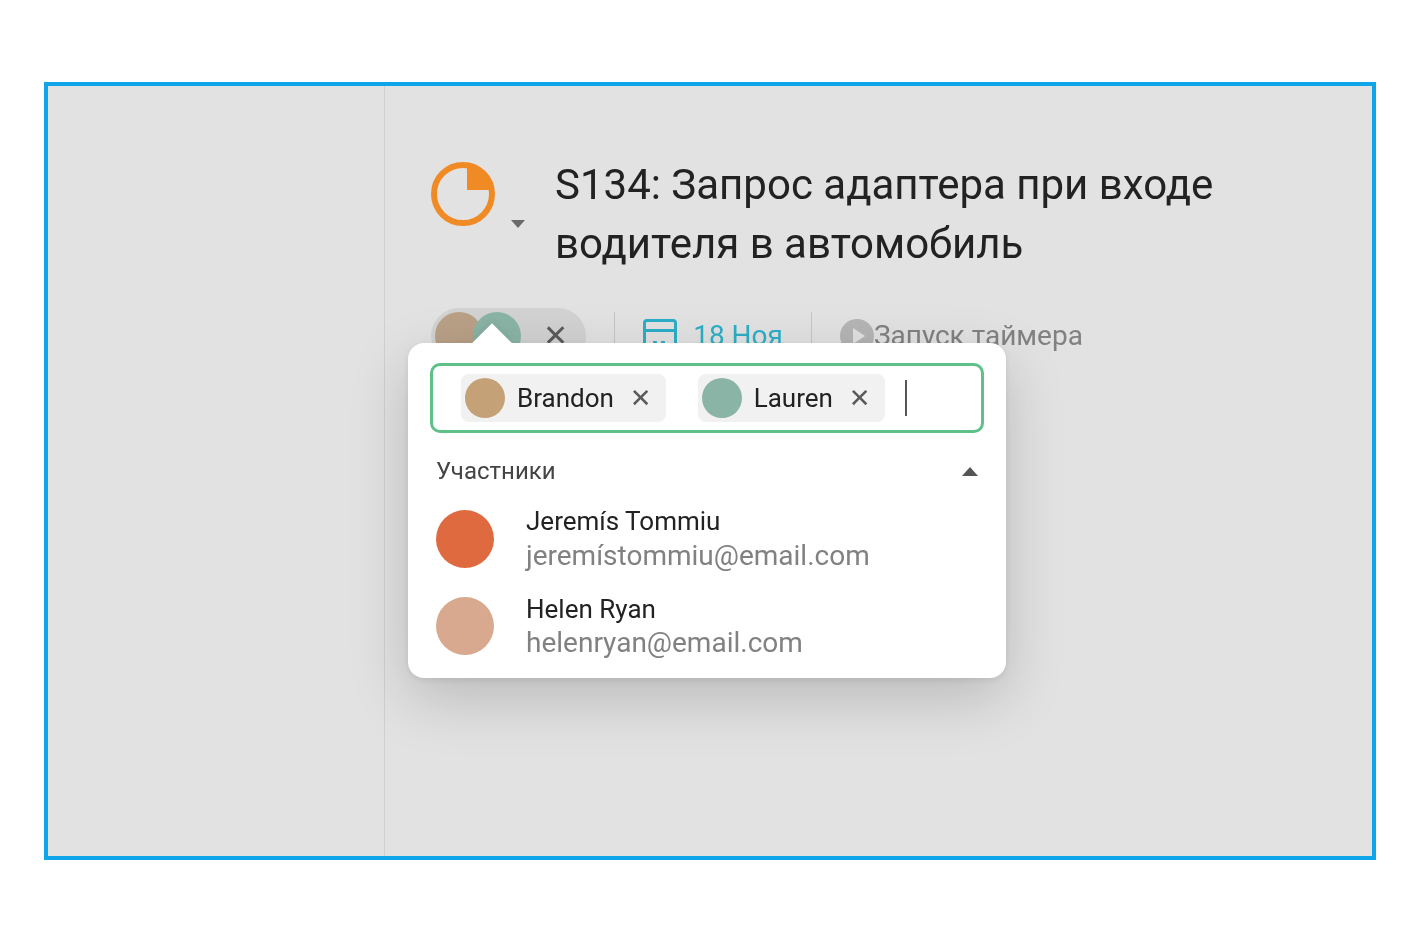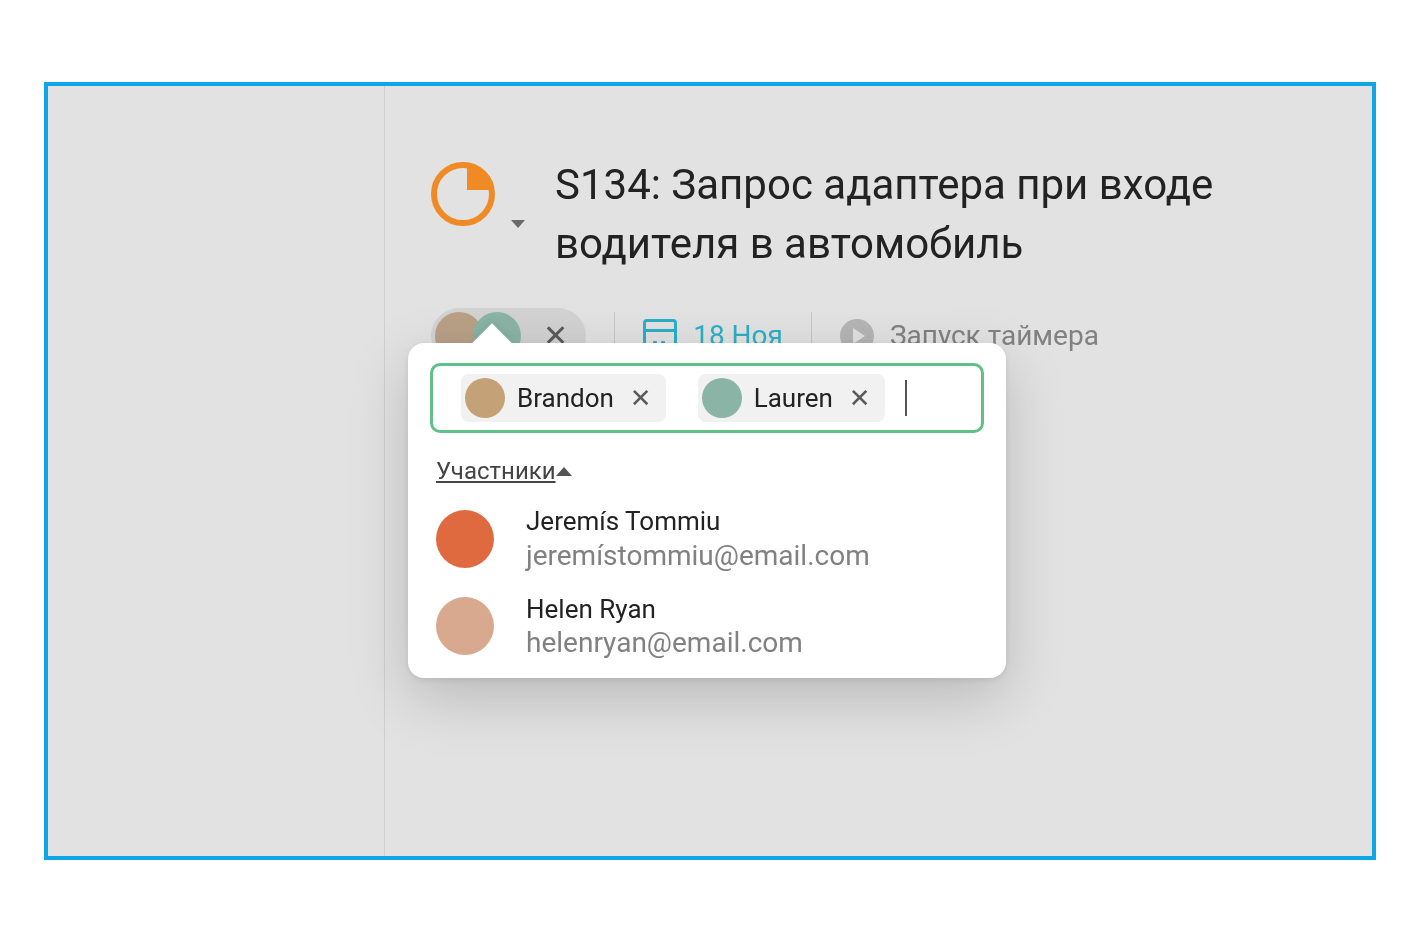--- a/index.html
+++ b/index.html
@@ -101,21 +101,21 @@
   .cal-icon{width:34px;height:34px;position:relative;}
   .cal-icon::before{
     content:"";position:absolute;inset:0;
     border:3px solid var(--teal);border-radius:4px;
   }
   .cal-icon::after{
     content:"";position:absolute;left:3px;right:3px;top:10px;height:3px;background:var(--teal);
   }
   .cal-dots{position:absolute;left:8px;right:8px;bottom:6px;height:8px;background:
     radial-gradient(circle,var(--teal) 2px,transparent 2.5px) left/8px 8px repeat-x;}
-  .timer{display:flex;align-items:center;gap:16px;color:var(--muted);cursor:pointer;}
+  .timer{display:flex;align-items:center;color:var(--muted);cursor:pointer;}
   .play-icon{width:34px;height:34px;border-radius:50%;background:#b5b5b5;position:relative;}
   .play-icon::after{content:"";position:absolute;left:13px;top:9px;border-left:12px solid #e2e2e2;border-top:8px solid transparent;border-bottom:8px solid transparent;}
 
   
   .popover{
     position:absolute;
     left:408px; top:343px;
     width:554px;
     background:#fff;
     border-radius:16px;
@@ -145,23 +145,23 @@
     font-size:26px;
     margin-left:18px;
   }
   .chip .av{width:40px;height:40px;border-radius:50%;}
   .chip .av.a1{background:#c4a177;}
   .chip .av.a2{background:#8ab4a6;}
   .chip .cx{font-size:26px;color:var(--chip-x);cursor:pointer;padding:0 4px;}
   .cursor{width:2px;height:36px;background:#555;margin-left:6px;}
 
   .section-header{
-    display:flex;align-items:center;
+    display:flex;align-items:center;justify-content:space-between;
     margin:24px 6px 10px 6px;
-    color:#444;font-size:24px;text-decoration:underline;
+    color:#444;font-size:24px;
   }
   .chev-up{width:0;height:0;border-left:8px solid transparent;border-right:8px solid transparent;border-bottom:9px solid #555;cursor:pointer;}
 
   .person{
     display:flex;align-items:center;gap:32px;
     padding:10px 6px;
     cursor:pointer;
     border-radius:8px;
   }
   .person .pav{width:58px;height:58px;border-radius:50%;}

